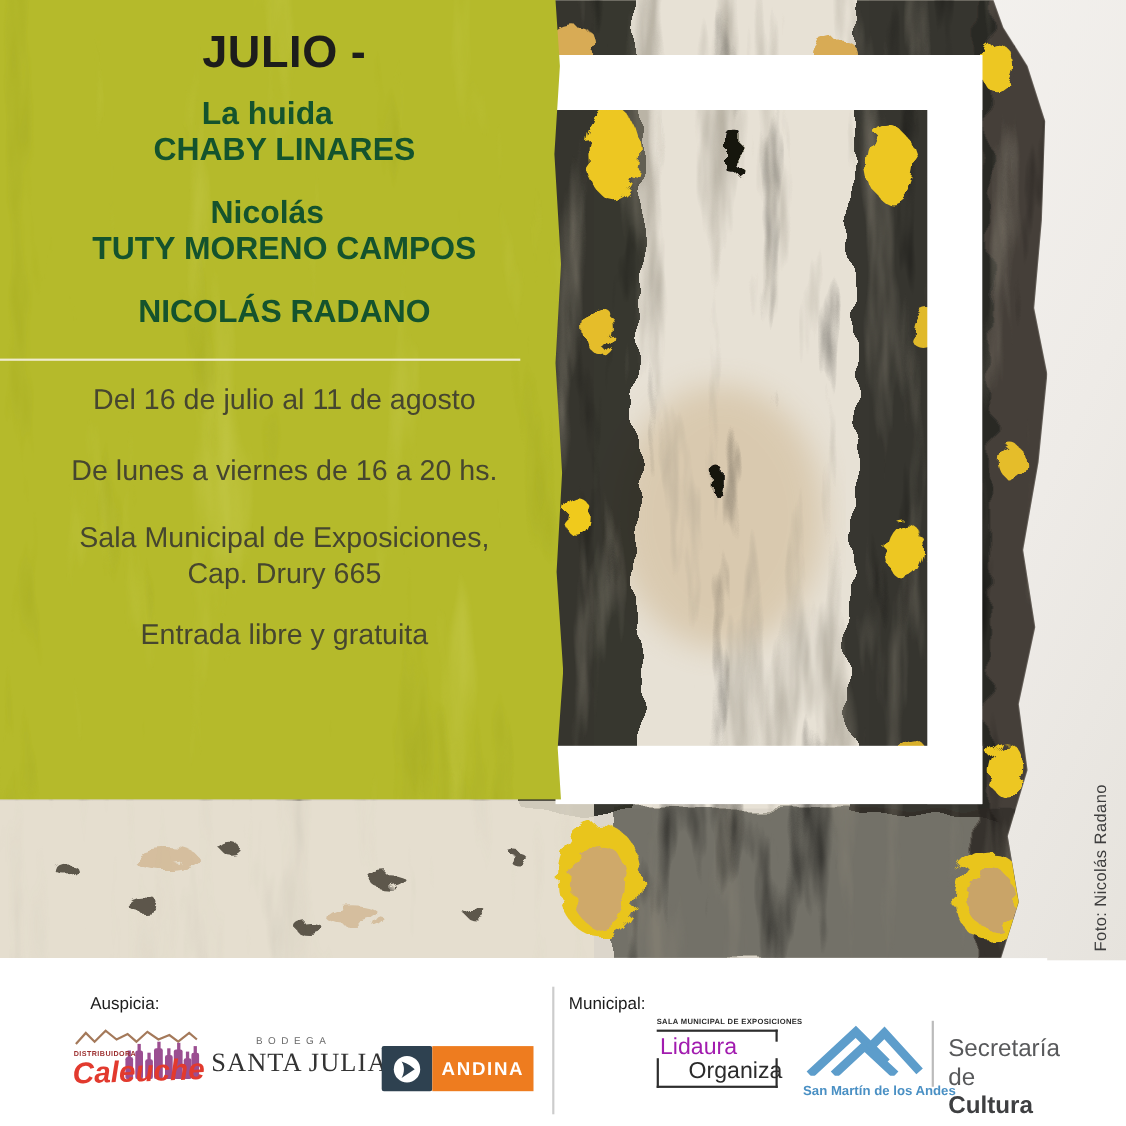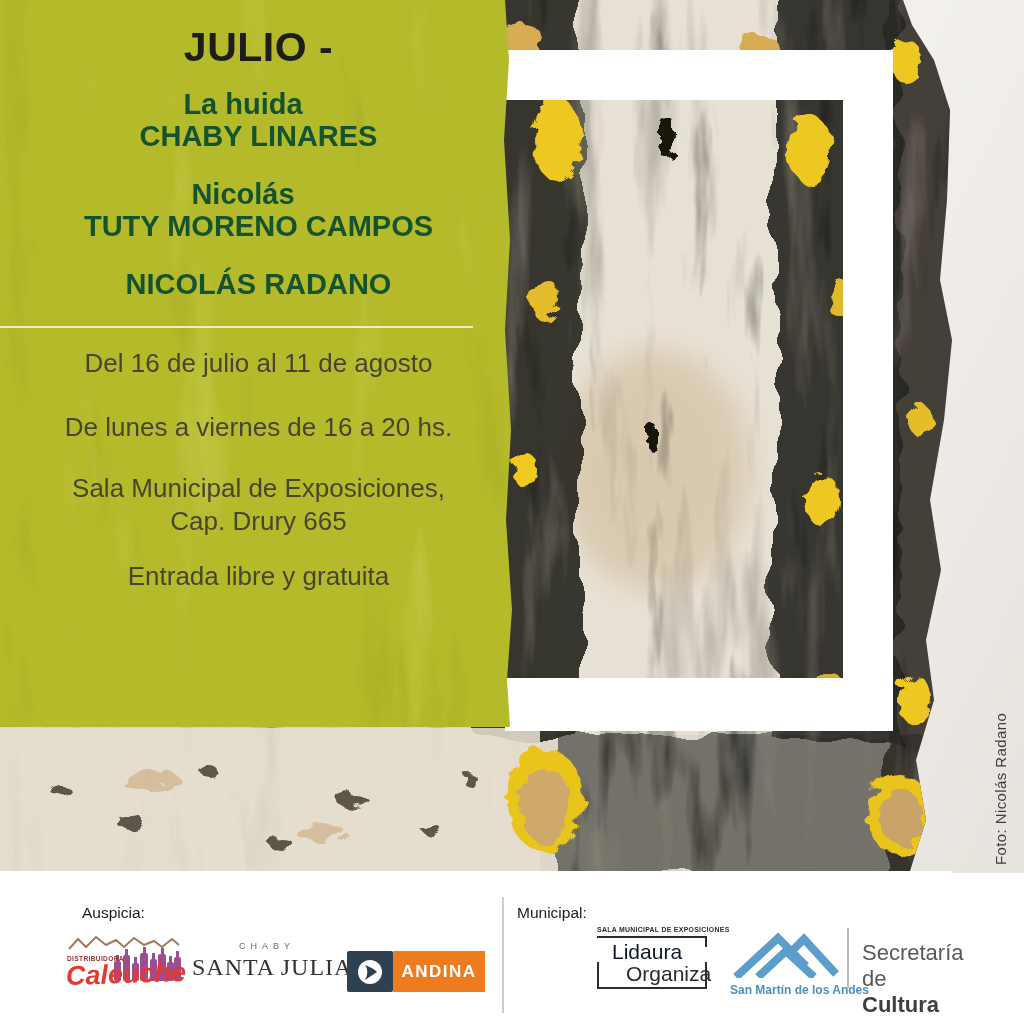--- a/index.html
+++ b/index.html
@@ -73,21 +73,21 @@
   
   .lidaura{position:absolute;left:597px;top:55px;width:114px;}
   .l-sala{font-size:6.9px;color:#2b2b2b;letter-spacing:.3px;font-weight:bold;white-space:nowrap;}
   .l-box{position:relative;width:110px;height:53px;margin-top:3px;}
   .l-seg{position:absolute;background:#2d2d2d;}
   .l-top{left:0;right:0;top:0;height:2px;}
   .l-bottom{left:0;right:0;bottom:0;height:2px;}
   .l-right-tick{right:0;top:0;width:2px;height:11px;}
   .l-right-low{right:0;bottom:0;width:2px;height:27px;}
   .l-left-low{left:0;bottom:0;width:2px;height:27px;}
-  .l-line1{position:absolute;left:3px;top:4px;font-size:21px;color:#0f172a;margin-left:12px;}
+  .l-line1{position:absolute;left:3px;top:4px;font-size:21px;color:#a21caf;}
   .l-line2{position:absolute;left:29px;top:26px;font-size:21px;color:#2b2b2b;}
 
   
   .sanmartin{position:absolute;left:730px;top:59px;width:112px;text-align:center;}
   .sm-name{font-size:12px;font-weight:bold;color:#4a90c4;white-space:nowrap;margin-top:1px;}
   .f-divider2{position:absolute;left:847px;top:57px;width:2px;height:60px;background:#bbbbbb;}
 
   
   .secretaria{position:absolute;left:862px;top:69px;color:#58595b;}
   .sec1{font-size:22px;line-height:26px;}
@@ -262,21 +262,21 @@
             <rect x="103" y="23" width="3" height="7"></rect>
           <rect x="108" y="24" width="7" height="24" rx="2"></rect>
             <rect x="110" y="18" width="3" height="7"></rect>
         </g>
       </svg>
       <span class="cal-dist">DISTRIBUIDORA</span>
       <span class="cal-name">Caleuche</span>
     </div>
 
     <div class="santajulia">
-      <div class="sj-bodega">CHABY</div>
+      <div class="sj-bodega">BODEGA</div>
       <div class="sj-name">SANTA JULIA</div>
     </div>
 
     <div class="andina">
       <div class="a-icon">
         <svg width="30" height="30" viewBox="0 0 30 30">
           <circle cx="15" cy="15" r="12" fill="#ffffff"></circle>
           <path d="M10,8 C16,10 20,13 22,15 L10,23 C13,18 13,12 10,8 Z" fill="#2e4150"></path>
         </svg>
       </div>

